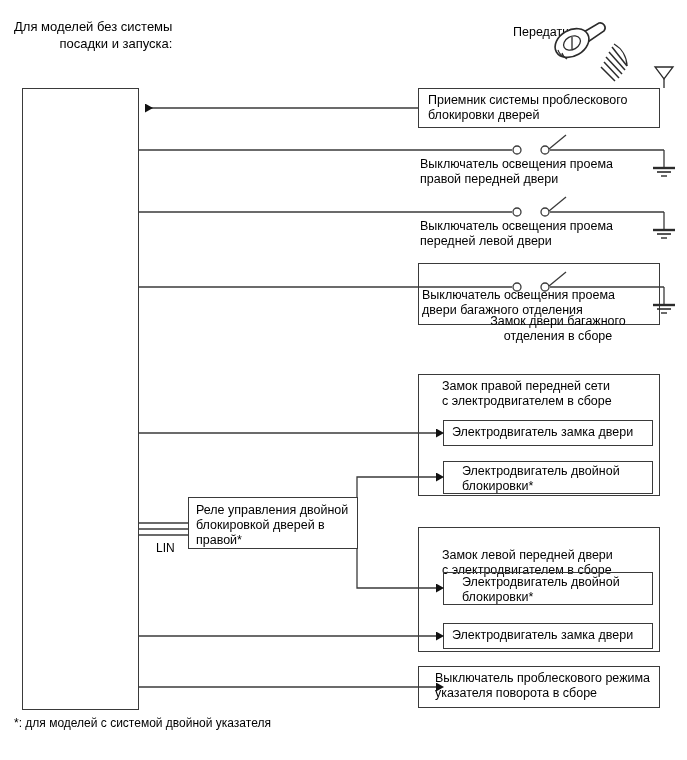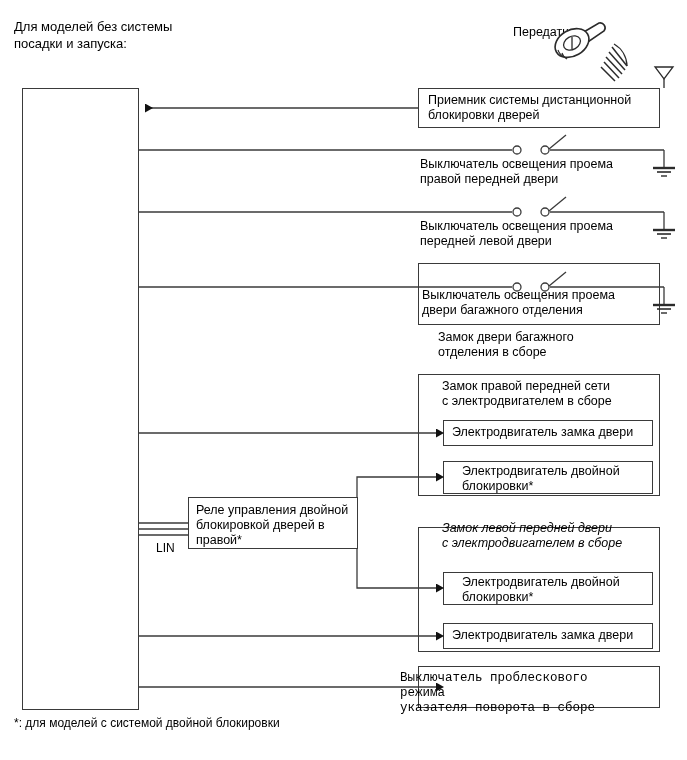--- a/index.html
+++ b/index.html
@@ -53,75 +53,75 @@
     position: absolute;
     font-size: 12px;
     line-height: 15px;
   }
 </style>
 </head>
 <body>
 
 <div id="page">
 
-  <div class="txt heading" style="left:14px; top:18px;">Для моделей без системы
+  <div class="txt heading" style="left:14px; top:18px;text-align:right;">Для моделей без системы
 посадки и запуска:</div>
 
   <div class="txt" style="left:513px; top:25px;">Передатчик</div>
 
   <div class="box" style="left:22px; top:88px; width:117px; height:622px;"></div>
 
   <div class="box" style="left:418px; top:88px; width:242px; height:40px;"></div>
-  <div class="box-label" style="left:428px; top:93px; width:228px;">Приемник системы дистанционной
+  <div class="box-label" style="left:428px; top:93px; width:228px;">Приемник системы проблескового
 блокировки дверей</div>
 
   <div class="box-label" style="left:420px; top:157px; width:250px;">Выключатель освещения проема
 правой передней двери</div>
 
   <div class="box-label" style="left:420px; top:219px; width:250px;">Выключатель освещения проема
 передней левой двери</div>
 
   <div class="box" style="left:418px; top:263px; width:242px; height:62px;"></div>
   <div class="box-label" style="left:422px; top:288px; width:248px;">Выключатель освещения проема
 двери багажного отделения</div>
-  <div class="box-label" style="left:438px; top:330px; width:240px;">Замок двери багажного
+  <div class="box-label" style="left:438px; top:314px; width:240px;text-align:center;">Замок двери багажного
 отделения в сборе</div>
 
   <div class="box" style="left:418px; top:374px; width:242px; height:122px;"></div>
   <div class="box-label" style="left:442px; top:379px; width:220px;">Замок правой передней сети
 с электродвигателем в сборе</div>
 
   <div class="box" style="left:443px; top:420px; width:210px; height:26px;"></div>
   <div class="box-label" style="left:452px; top:425px; width:200px;">Электродвигатель замка двери</div>
 
   <div class="box" style="left:443px; top:461px; width:210px; height:33px;"></div>
   <div class="box-label" style="left:462px; top:464px; width:190px;">Электродвигатель двойной
 блокировки*</div>
 
   <div class="box" style="left:188px; top:497px; width:170px; height:52px;"></div>
   <div class="box-label" style="left:196px; top:503px; width:162px;">Реле управления двойной
 блокировкой дверей в правой*</div>
   <div class="txt" style="left:156px; top:541px; font-size:12px;">LIN</div>
 
   <div class="box" style="left:418px; top:527px; width:242px; height:125px;"></div>
-  <div class="box-label" style="left:442px; top:521px; width:220px;font-style:italic;">Замок левой передней двери
+  <div class="box-label" style="left:442px; top:548px; width:220px;">Замок левой передней двери
 с электродвигателем в сборе</div>
 
   <div class="box" style="left:443px; top:572px; width:210px; height:33px;"></div>
   <div class="box-label" style="left:462px; top:575px; width:190px;">Электродвигатель двойной
 блокировки*</div>
 
   <div class="box" style="left:443px; top:623px; width:210px; height:26px;"></div>
   <div class="box-label" style="left:452px; top:628px; width:200px;">Электродвигатель замка двери</div>
 
   <div class="box" style="left:418px; top:666px; width:242px; height:42px;"></div>
-  <div class="box-label" style="left:400px; top:671px; width:236px;font-family:Liberation Mono, monospace;">Выключатель проблескового режима
+  <div class="box-label" style="left:435px; top:671px; width:236px;">Выключатель проблескового режима
 указателя поворота в сборе</div>
 
-  <div class="footnote" style="left:14px; top:716px;">*: для моделей с системой двойной блокировки</div>
+  <div class="footnote" style="left:14px; top:716px;">*: для моделей с системой двойной указателя</div>
 
   <svg class="svg-layer" viewBox="0 0 687 760">
     <defs>
       <marker id="arrL" markerWidth="9" markerHeight="9" refX="8" refY="4.5" orient="auto" markerUnits="userSpaceOnUse">
         <path d="M8,0 L8,9 L0,4.5 z" fill="#111"></path>
       </marker>
       <marker id="arrR" markerWidth="9" markerHeight="9" refX="1" refY="4.5" orient="auto" markerUnits="userSpaceOnUse">
         <path d="M1,0 L1,9 L9,4.5 z" fill="#111"></path>
       </marker>
     </defs>

